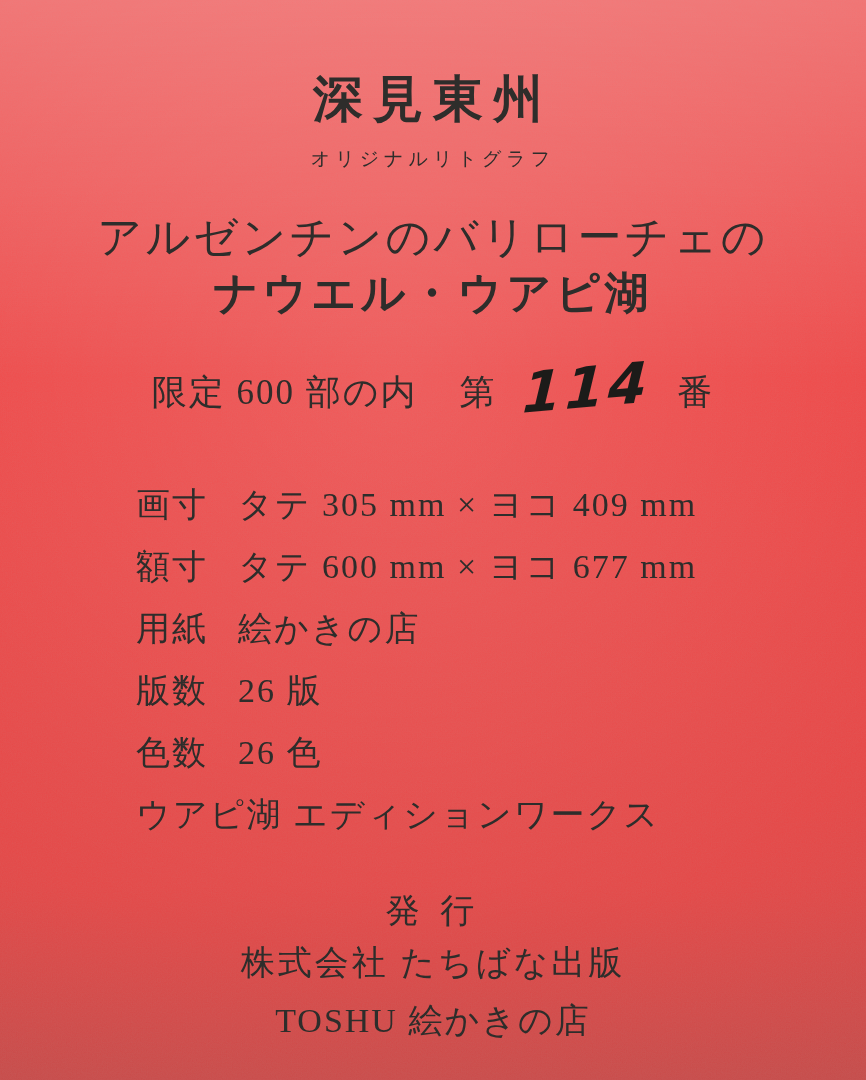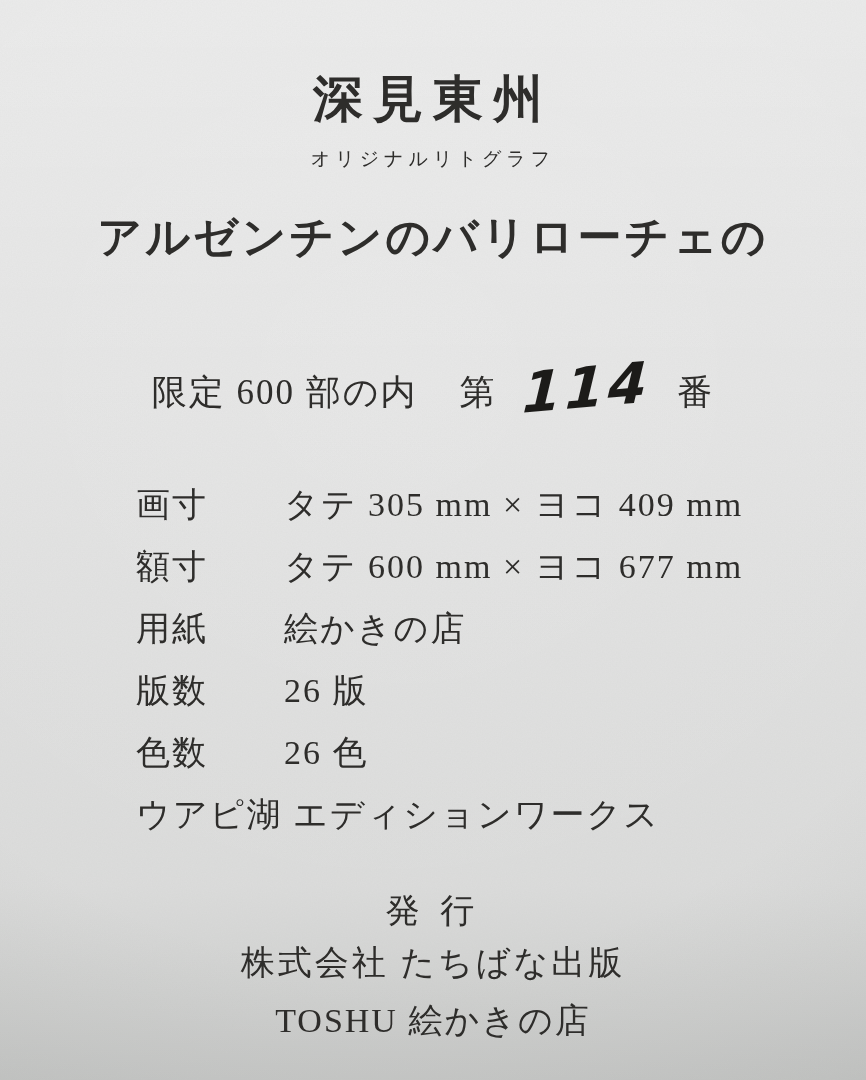--- a/index.html
+++ b/index.html
@@ -5,21 +5,21 @@
   html, body {
     margin: 0;
     padding: 0;
     background: #888;
   }
   .page {
     position: relative;
     width: 866px;
     height: 1080px;
     margin: 0 auto;
-    background: #e5e5e5;
+    background: #ef4444;
     overflow: hidden;
     font-family: "Liberation Serif", "DejaVu Serif", serif;
     color: #2e2d2b;
   }
   
   .page::before {
     content: "";
     position: absolute;
     inset: 0;
     background:
@@ -49,21 +49,21 @@
     letter-spacing: 10px;
   }
   .medium-line {
     top: 146px;
     font-size: 19px;
     letter-spacing: 5px;
   }
   .artwork-title-1 {
     top: 208px;
     font-size: 44px;
-    font-weight: 700;
+    font-weight: 400;
     letter-spacing: 3px;
   }
   .artwork-title-2 {
     top: 264px;
     font-size: 44px;
     font-weight: 700;
     letter-spacing: 4px;
   }
 
   .edition-line {
@@ -92,21 +92,20 @@
     left: 136px;
     top: 482px;
   }
   .spec-row {
     display: flex;
     align-items: baseline;
     height: 62px;
     font-size: 34px;
     letter-spacing: 2px;
     white-space: nowrap;
-    gap: 46px;
   }
   .spec-label {
     width: 102px;
     flex: 0 0 102px;
   }
   .spec-value { }
 
   .publisher-heading {
     top: 888px;
     font-size: 34px;
@@ -138,20 +137,21 @@
   </svg>
 
   <div class="content">
 
     <div class="centered artist-name">深見東州</div>
 
     <div class="centered medium-line">オリジナルリトグラフ</div>
 
     <div class="centered artwork-title-1">アルゼンチンのバリローチェの</div>
 
+    <div class="centered artwork-title-2">ナウエル・ウアピ湖</div>
 
     <div class="centered edition-line">
       <span class="seg">限定 600 部の内</span><span class="edition-gap-wide"></span><span class="seg">第</span><span class="edition-gap"></span><span class="edition-number">114</span><span class="edition-gap"></span><span class="seg">番</span>
     </div>
 
     <div class="specs">
       <div class="spec-row">
         <span class="spec-label">画寸</span>
         <span class="spec-value">タテ 305 mm × ヨコ 409 mm</span>
       </div>

